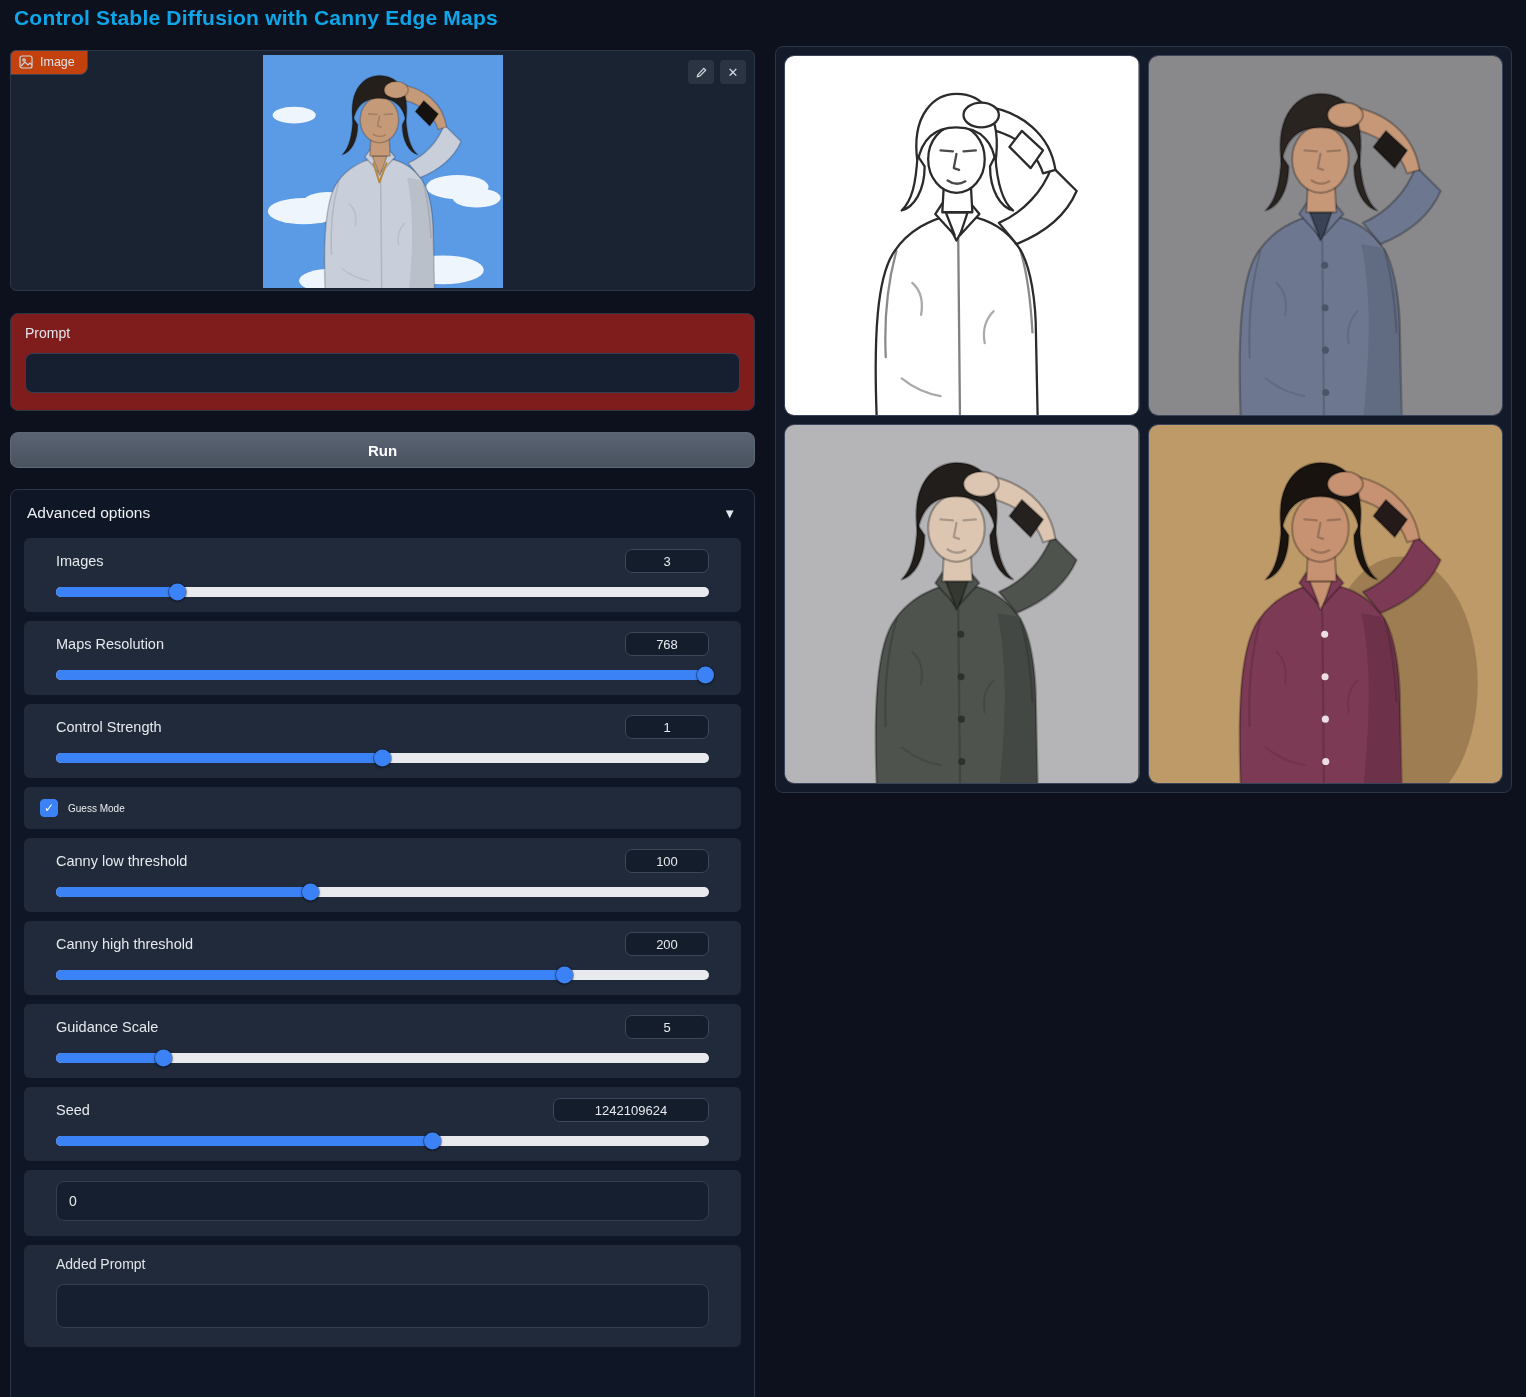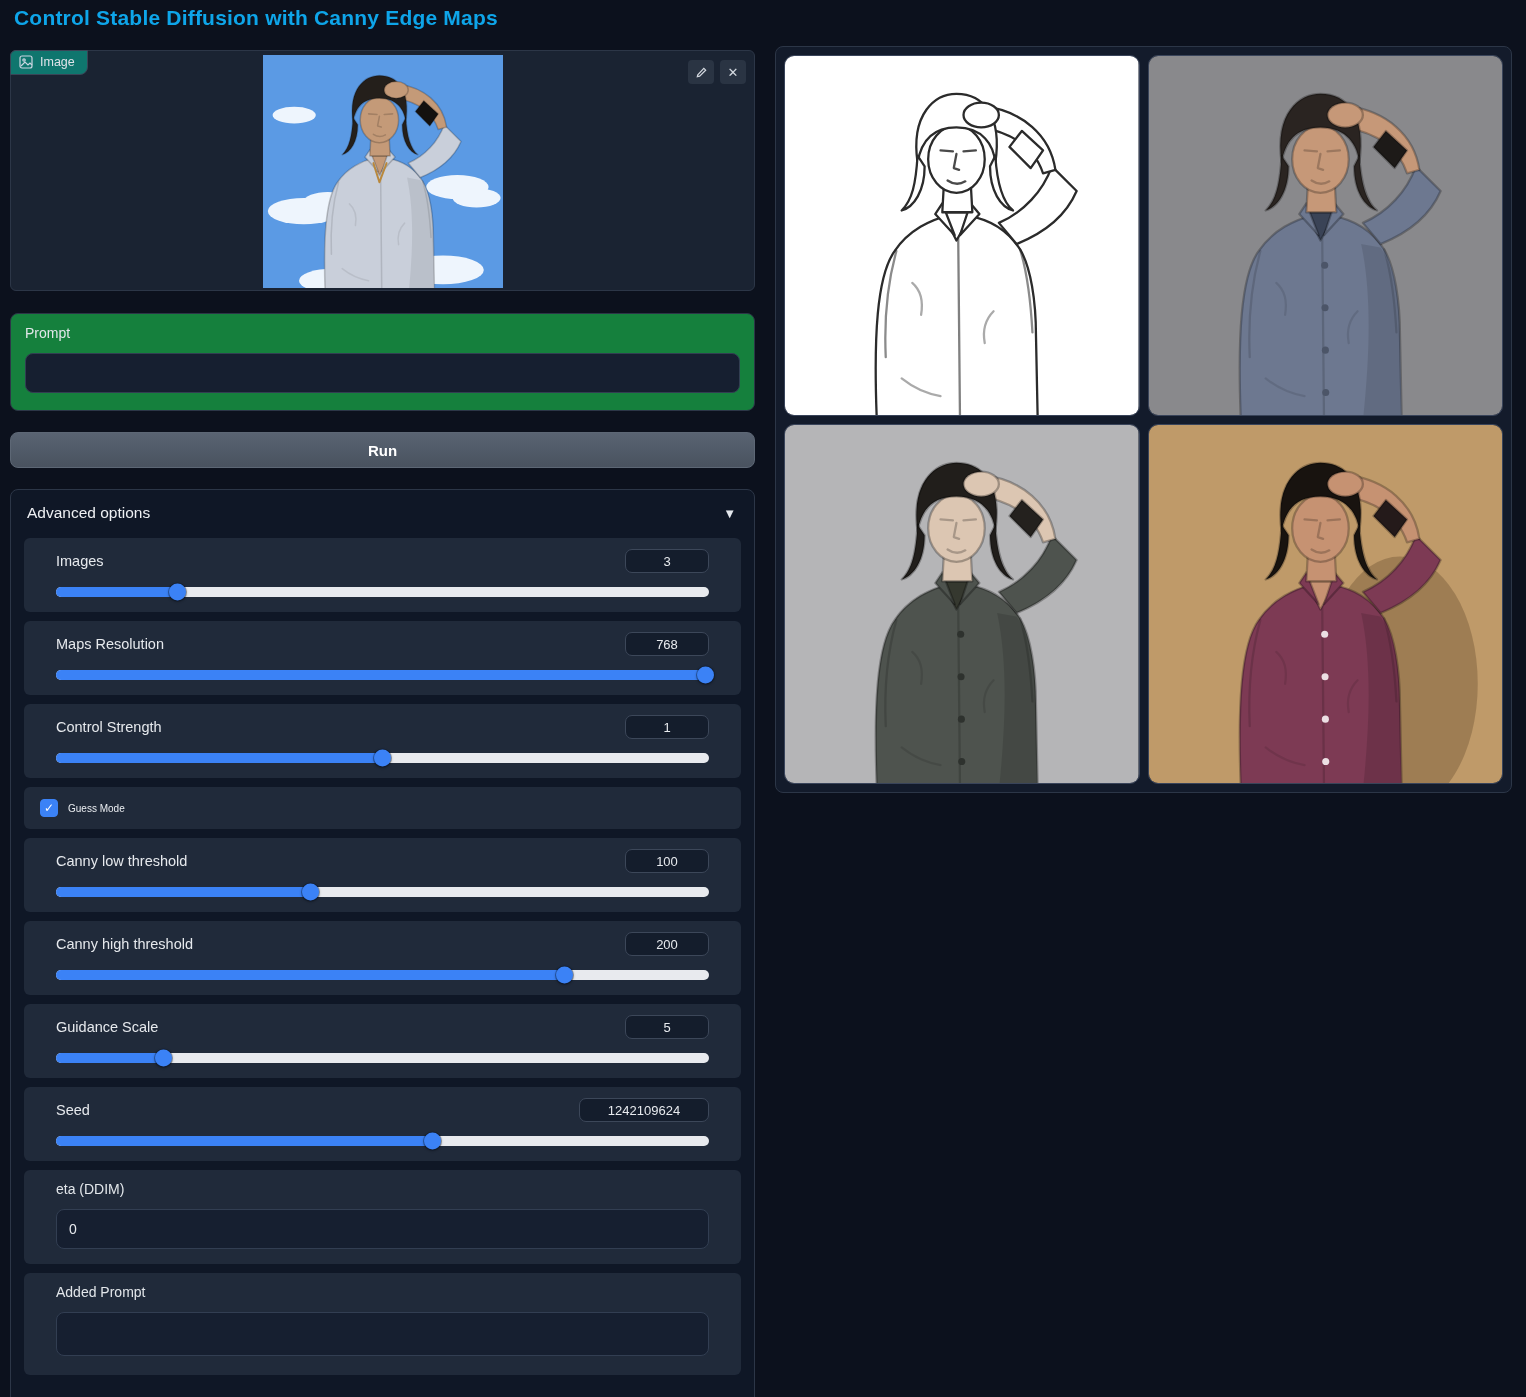--- a/index.html
+++ b/index.html
@@ -15,35 +15,35 @@
     position: absolute; left: 14px; top: 6px;
     font-size: 21px; font-weight: 700; color: #0ea5e9; letter-spacing: .2px;
   }
   
   .left-col { position: absolute; left: 10px; top: 50px; width: 745px; }
   
   .image-block { position: relative; height: 241px; background: #1a2332; border: 1px solid #2c3647; border-radius: 6px; margin-bottom: 22px; }
   .image-chip {
     position: absolute; left: -1px; top: -1px; z-index: 3;
     display: flex; align-items: center; gap: 7px;
-    background: #0f766e; border: 1px solid #3a4557;
+    background: #c2410c; border: 1px solid #3a4557;
     border-top-left-radius: 6px; border-bottom-right-radius: 8px;
     padding: 4px 12px 5px 8px; font-size: 12.5px; color: #dfe3e9;
   }
   .image-chip svg { display: block; }
   .image-actions { position: absolute; right: 8px; top: 9px; z-index: 3; display: flex; gap: 6px; }
   .icon-btn {
     width: 26px; height: 24px; border: none; cursor: pointer;
     background: #2a3443; border-radius: 4px; color: #d4d9e0;
     display: flex; align-items: center; justify-content: center; font-size: 13px;
   }
   .photo-wrap { position: absolute; left: 50%; top: 4px; transform: translateX(-50%); width: 240px; height: 233px; overflow: hidden; }
   .photo-wrap svg { width: 100%; height: 100%; display: block; }
   
-  .prompt-block { padding: 11px 14px 13px; margin-bottom: 21px; background: #15803d; border: 1px solid #2c3647; border-radius: 8px; }
+  .prompt-block { padding: 11px 14px 13px; margin-bottom: 21px; background: #7f1d1d; border: 1px solid #2c3647; border-radius: 8px; }
   .field-label { font-size: 14px; color: #e2e6ea; margin-bottom: 12px; display: block; }
   .text-input, textarea.text-area {
     width: 100%; height: 40px; background: #161f30; border: 1px solid #323e52;
     border-radius: 8px; color: #e7eaee; font-size: 14px; padding: 0 12px;
     font-family: "Liberation Sans", "DejaVu Sans", sans-serif; outline: none; resize: none;
   }
   textarea.text-area { padding-top: 11px; height: 44px; }
   
   .run-btn {
     display: block; width: 100%; height: 36px; margin-bottom: 21px; cursor: pointer;
@@ -62,21 +62,21 @@
   .caret { font-size: 13px; color: #e4e8ee; }
   .adv-body { padding: 4px 13px 13px; display: flex; flex-direction: column; gap: 9px; }
   .block { background: #202a3a; border-radius: 6px; padding: 11px 32px 15px; }
   .block-row { display: flex; align-items: center; justify-content: space-between; }
   .slider-label { font-size: 14.5px; color: #e6e9ed; }
   .num-input {
     width: 84px; height: 24px; text-align: center;
     background: #141d2c; border: 1px solid #3c4759; border-radius: 7px;
     color: #e7eaee; font-size: 13px; font-family: "Liberation Sans", "DejaVu Sans", sans-serif; outline: none;
   }
-  .num-input.wide { width: 130px; }
+  .num-input.wide { width: 156px; }
   .slider { position: relative; height: 10px; margin-top: 14px; background: var(--track); border-radius: 5px; cursor: pointer; }
   .slider-fill { position: relative; height: 100%; background: var(--accent); border-radius: 5px; }
   .slider-handle {
     position: absolute; right: -8px; top: 50%; transform: translateY(-50%);
     width: 17px; height: 17px; border-radius: 50%;
     background: var(--accent); box-shadow: 0 0 0 1px rgba(10,20,40,.35), 0 1px 3px rgba(0,0,0,.45);
     cursor: grab;
   }
   
   .checkbox-block { display: flex; align-items: center; gap: 10px; padding: 12px 16px; }
@@ -276,21 +276,20 @@
           <input class="num-input wide" value="1242109624" style="">
         </div>
         <div class="slider">
           <div class="slider-fill" style="width: 57.7%;">
               <div class="slider-handle"></div>
             </div>
         </div>
       </div>
 
       <div class="block">
-        <label class="field-label">eta (DDIM)</label>
         <input class="text-input" value="0" style="">
       </div>
 
       <div class="block">
         <label class="field-label">Added Prompt</label>
         <textarea class="text-area text-input" style=""></textarea>
       </div>
 
     </div>
   </div>

